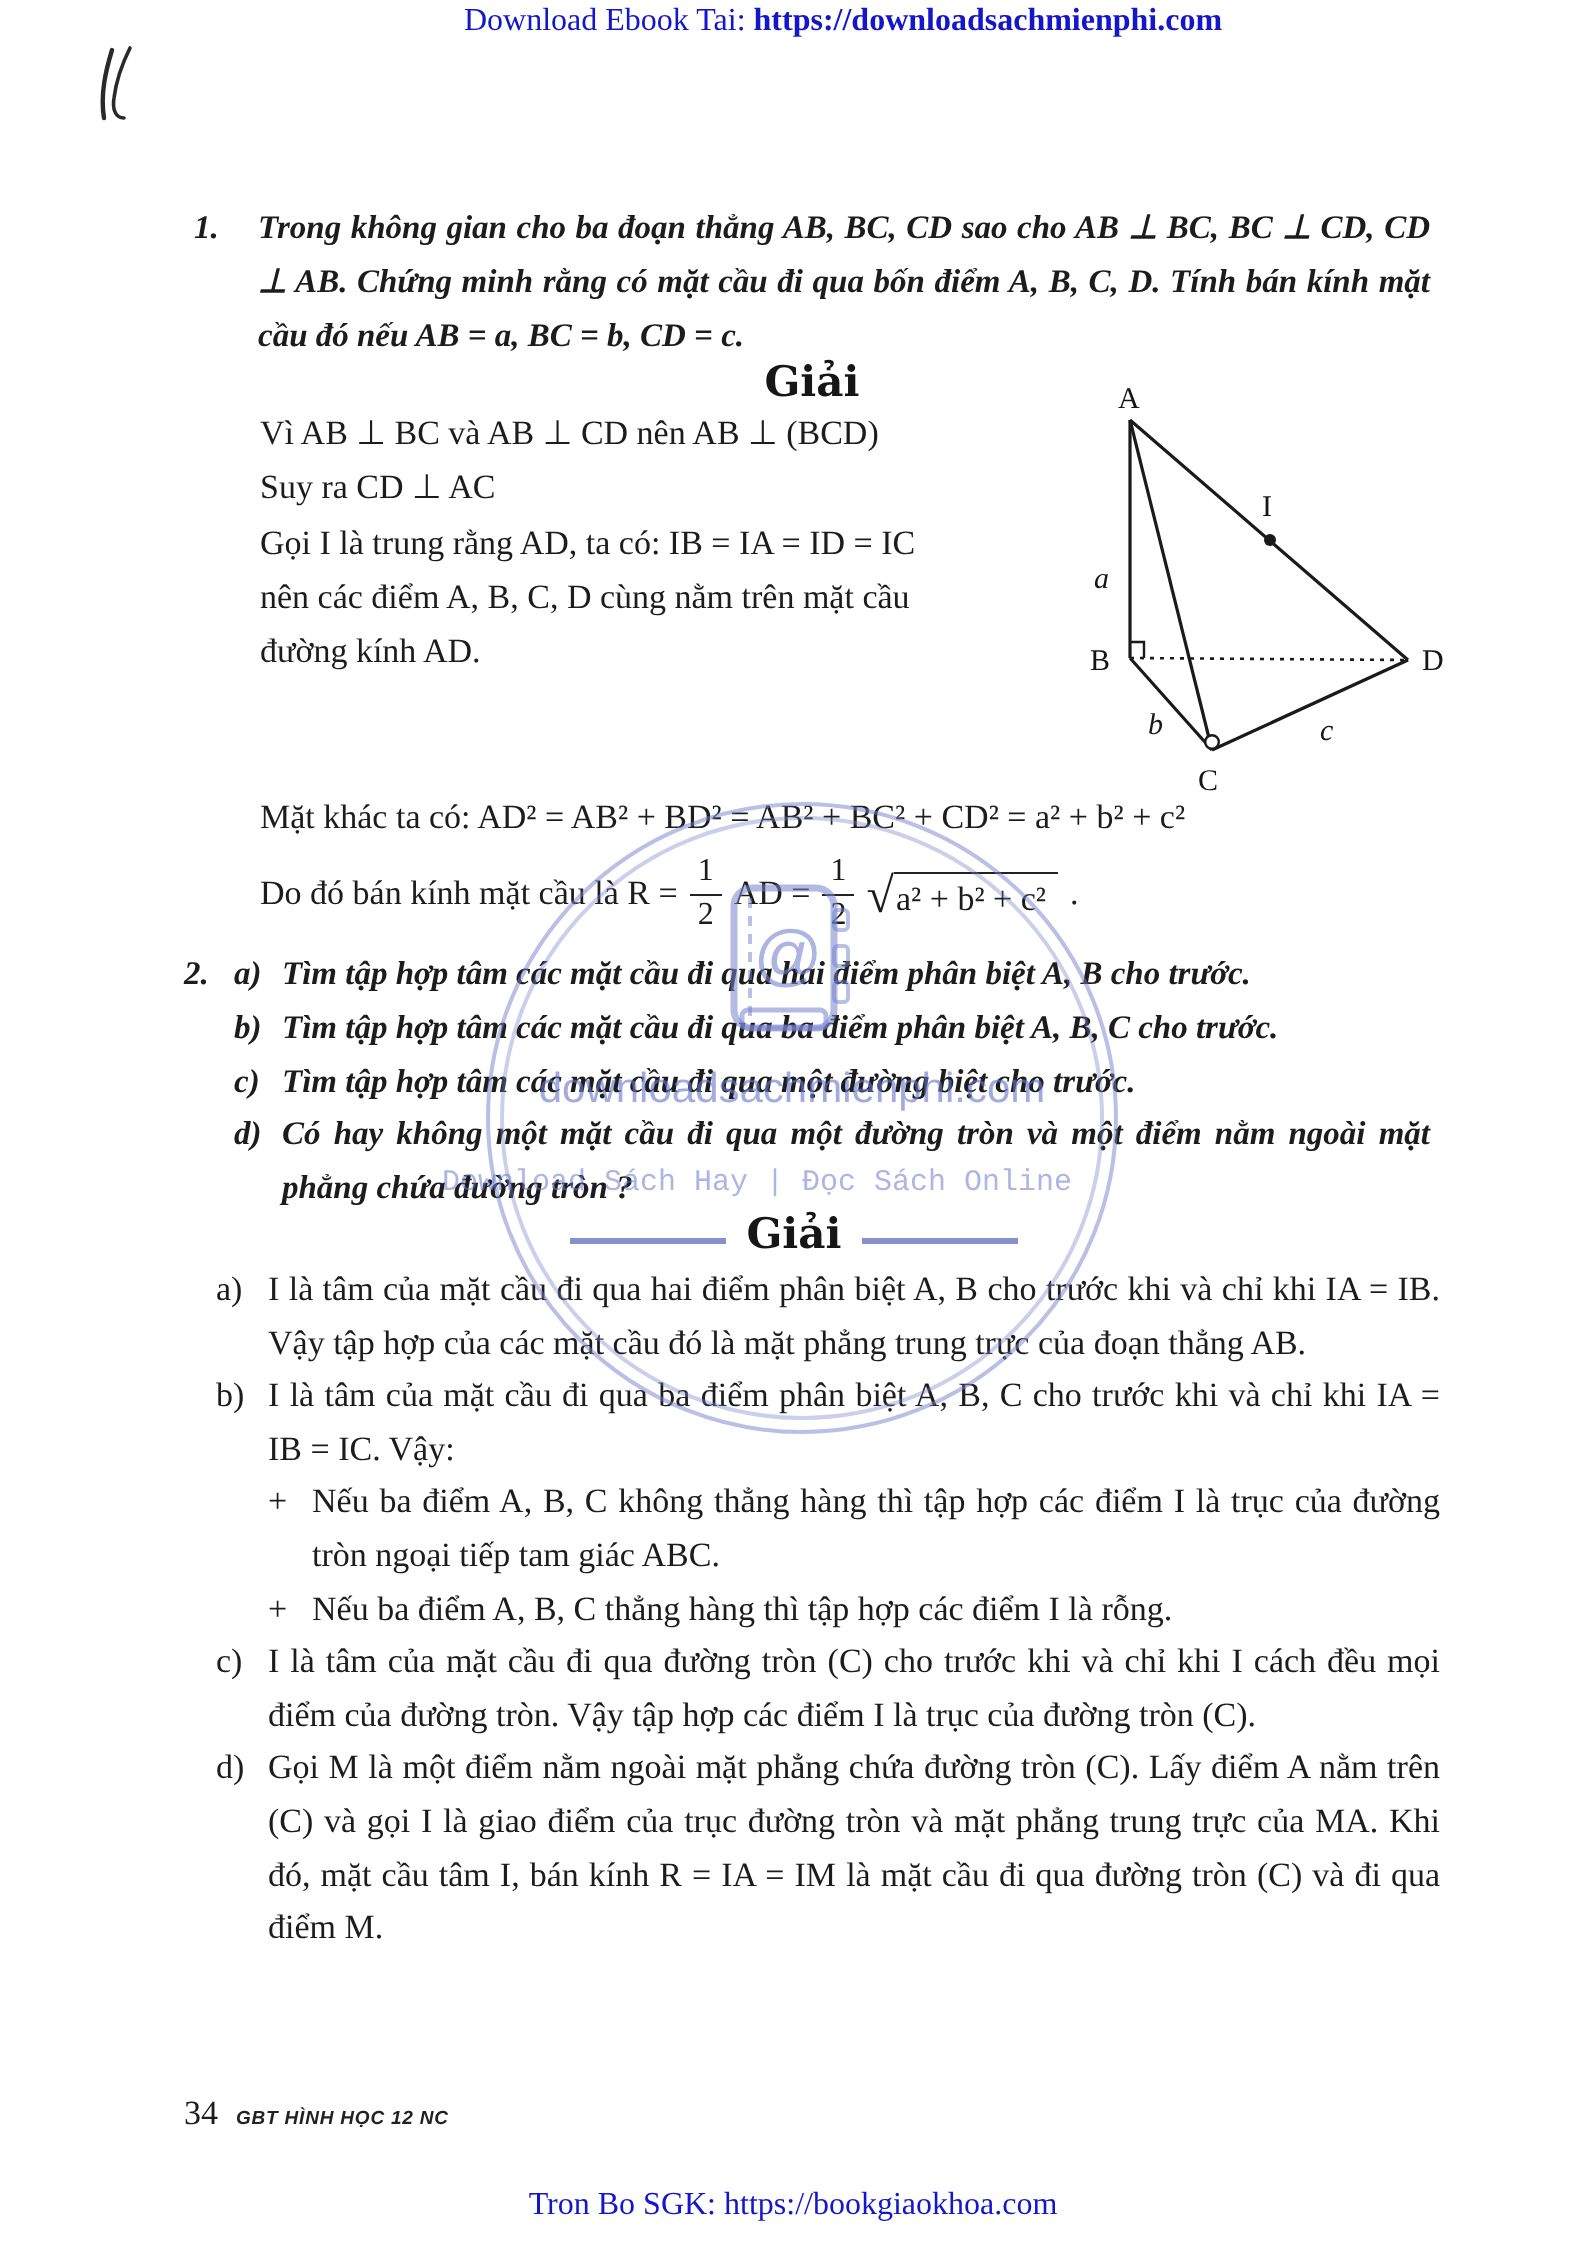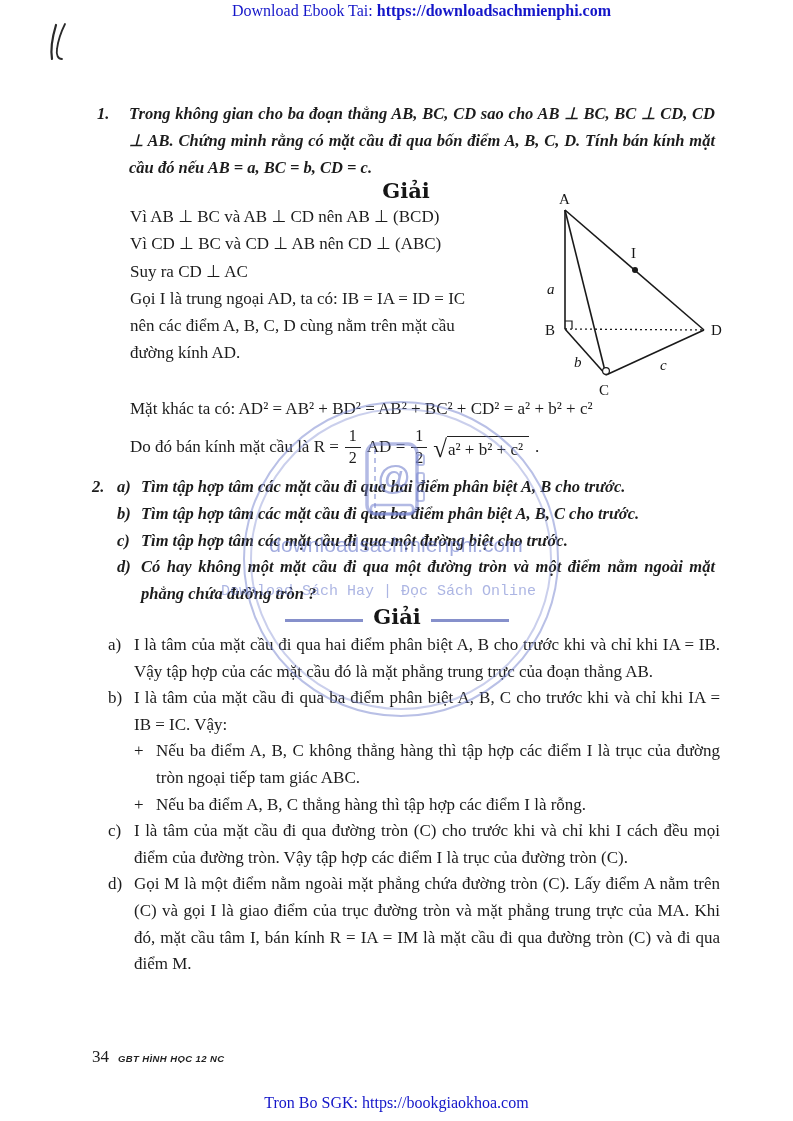--- a/index.html
+++ b/index.html
@@ -125,23 +125,22 @@
     <text x="67" y="205">C</text>
     <text x="179" y="145">D</text>
     <text x="99" y="68">I</text>
     <text class="edge-label" x="15" y="104">a</text>
     <text class="edge-label" x="42" y="177">b</text>
     <text class="edge-label" x="128" y="180">c</text>
   </svg>
 
   <div class="sol1">
     <div>Vì AB ⊥ BC và AB ⊥ CD nên AB ⊥ (BCD)</div>
-    <div>Vì CD ⊥ BC và CD ⊥ AB nên CD ⊥ (ABC)</div>
     <div>Suy ra CD ⊥ AC</div>
-    <div>Gọi I là trung ngoại AD, ta có: IB = IA = ID = IC</div>
+    <div>Gọi I là trung rằng AD, ta có: IB = IA = ID = IC</div>
     <div>nên các điểm A, B, C, D cùng nằm trên mặt cầu</div>
     <div>đường kính AD.</div>
   </div>
 
   <div class="eq1">Mặt khác ta có: AD² = AB² + BD² = AB² + BC² + CD² = a² + b² + c²</div>
 
   <div class="eq2">
     <span>Do đó bán kính mặt cầu là R =</span>
     <span class="frac">
       <span class="fnum">1</span>

